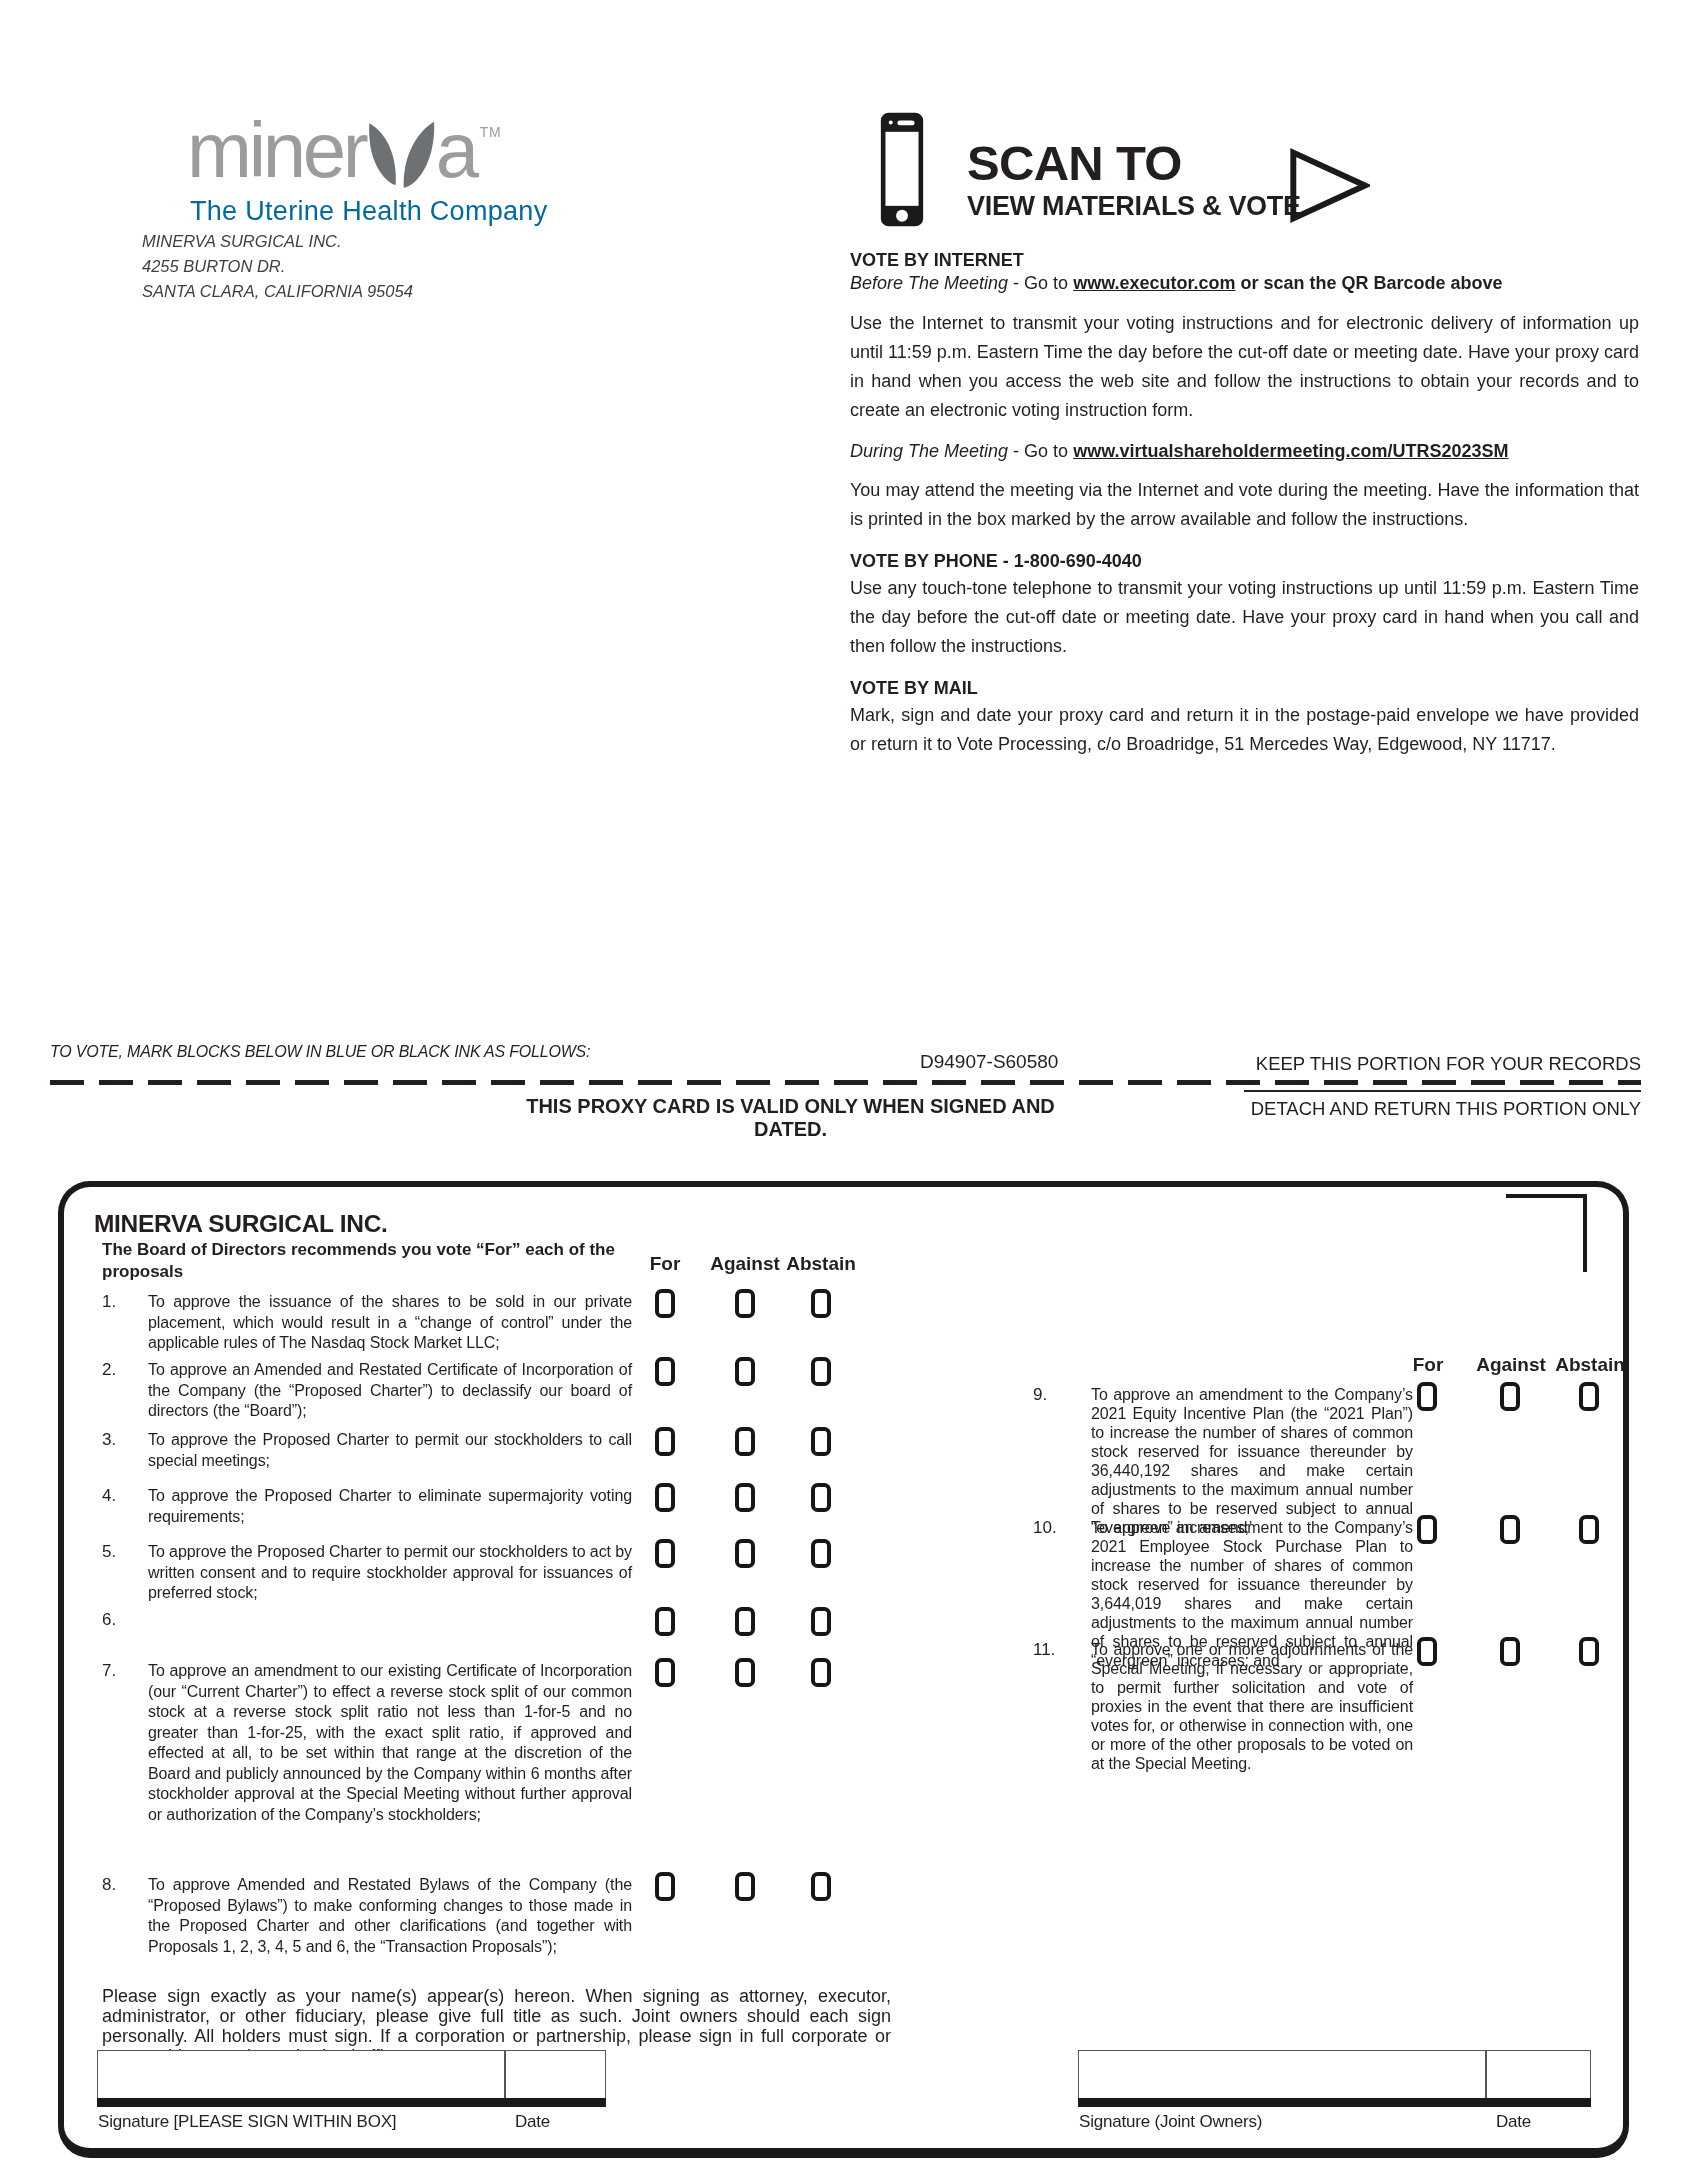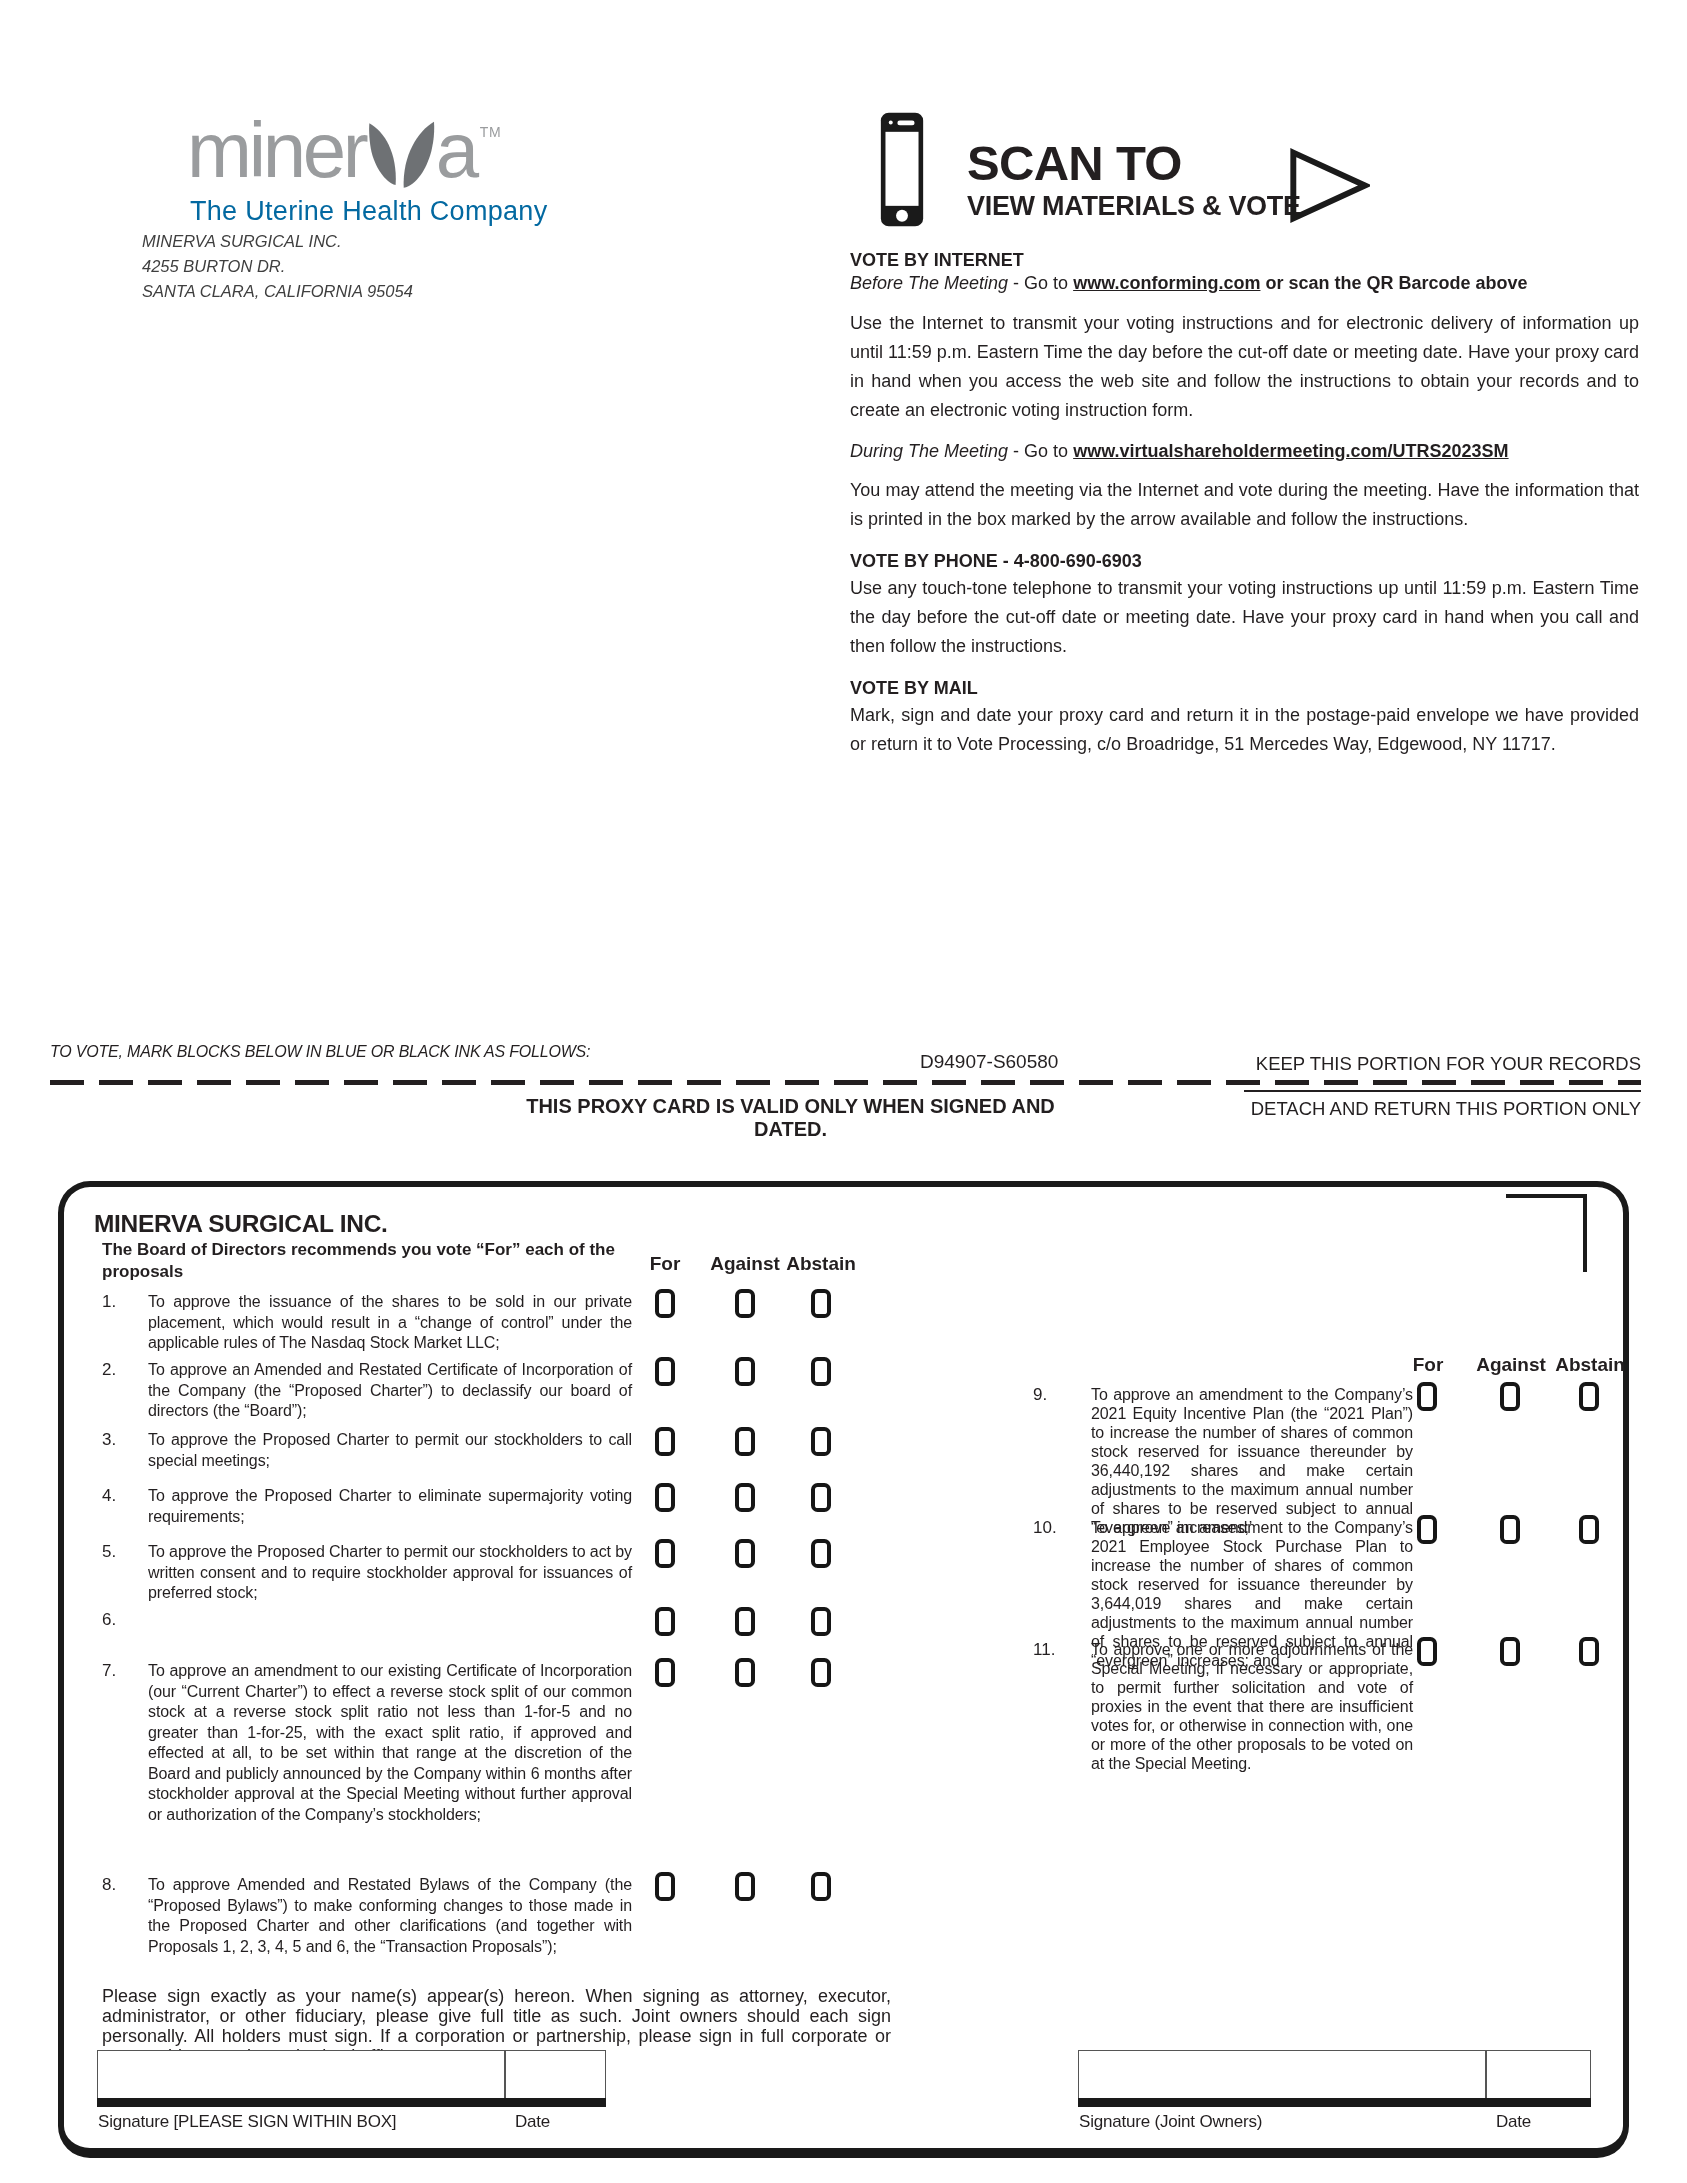--- a/index.html
+++ b/index.html
@@ -109,25 +109,25 @@
   <div class="abs scan-text">
     <div class="scan-line1">SCAN TO</div>
     <div class="scan-line2">VIEW MATERIALS &amp; VOTE</div>
   </div>
   <svg class="abs arrow-icon" width="81" height="75" viewBox="0 0 122 114">
     <polygon points="6,7 115,57 6,107" fill="none" stroke="#1a1a1a" stroke-width="9"></polygon>
   </svg>
 
   <div class="abs vote-info">
     <div class="vi-title">VOTE BY INTERNET</div>
-    <div class="vi-go"><span class="it">Before The Meeting</span><span> - Go to </span><span class="url">www.conforming.com</span><span class="bld"> or scan the QR Barcode above</span></div>
+    <div class="vi-go"><span class="it">Before The Meeting</span><span> - Go to </span><span class="url">www.executor.com</span><span class="bld"> or scan the QR Barcode above</span></div>
     <div class="vi-para">Use the Internet to transmit your voting instructions and for electronic delivery of information up until 11:59 p.m. Eastern Time the day before the cut-off date or meeting date. Have your proxy card in hand when you access the web site and follow the instructions to obtain your records and to create an electronic voting instruction form.</div>
     <div class="vi-go"><span class="it">During The Meeting</span><span> - Go to </span><span class="url">www.virtualshareholdermeeting.com/UTRS2023SM</span></div>
     <div class="vi-para mb-big">You may attend the meeting via the Internet and vote during the meeting. Have the information that is printed in the box marked by the arrow available and follow the instructions.</div>
-    <div class="vi-title">VOTE BY PHONE - 4-800-690-6903</div>
+    <div class="vi-title">VOTE BY PHONE - 1-800-690-4040</div>
     <div class="vi-para mb-big">Use any touch-tone telephone to transmit your voting instructions up until 11:59 p.m. Eastern Time the day before the cut-off date or meeting date. Have your proxy card in hand when you call and then follow the instructions.</div>
     <div class="vi-title">VOTE BY MAIL</div>
     <div class="vi-para">Mark, sign and date your proxy card and return it in the postage-paid envelope we have provided or return it to Vote Processing, c/o Broadridge, 51 Mercedes Way, Edgewood, NY 11717.</div>
   </div>
 
   <div class="abs mark-instruction">TO VOTE, MARK BLOCKS BELOW IN BLUE OR BLACK INK AS FOLLOWS:</div>
   <div class="abs control-number">D94907-S60580</div>
   <div class="abs keep-portion">KEEP THIS PORTION FOR YOUR RECORDS</div>
   <div class="abs perforation"></div>
   <div class="abs keep-underline"></div>

